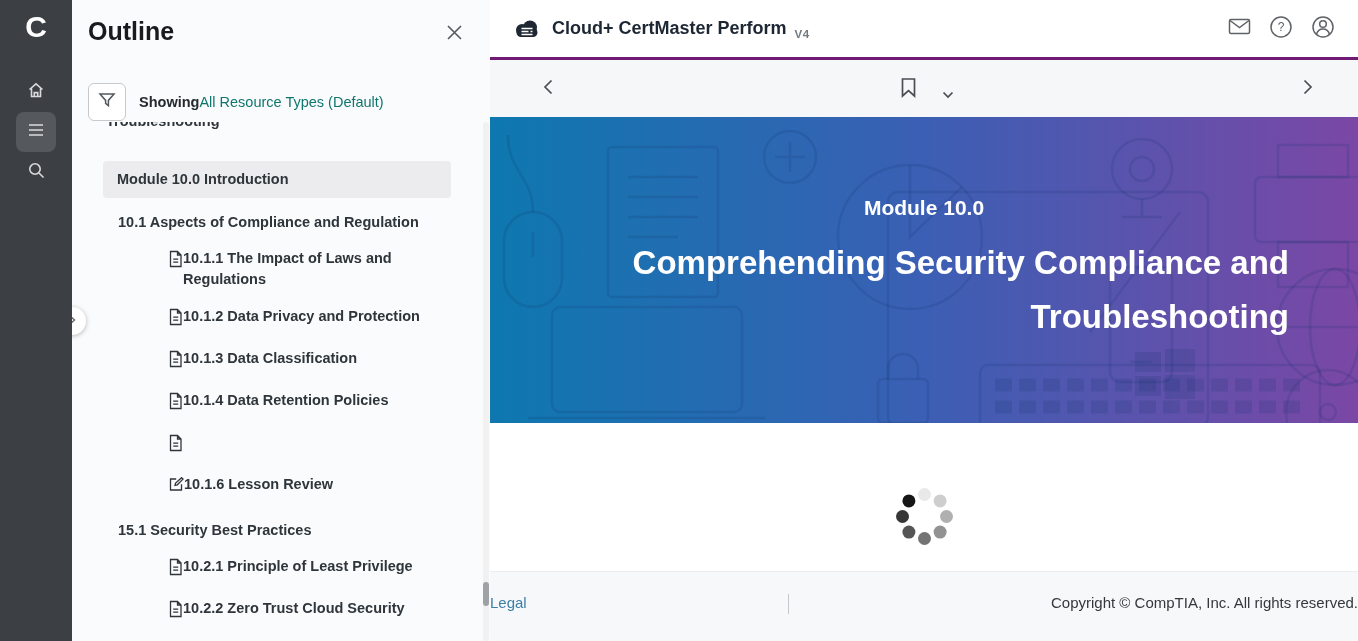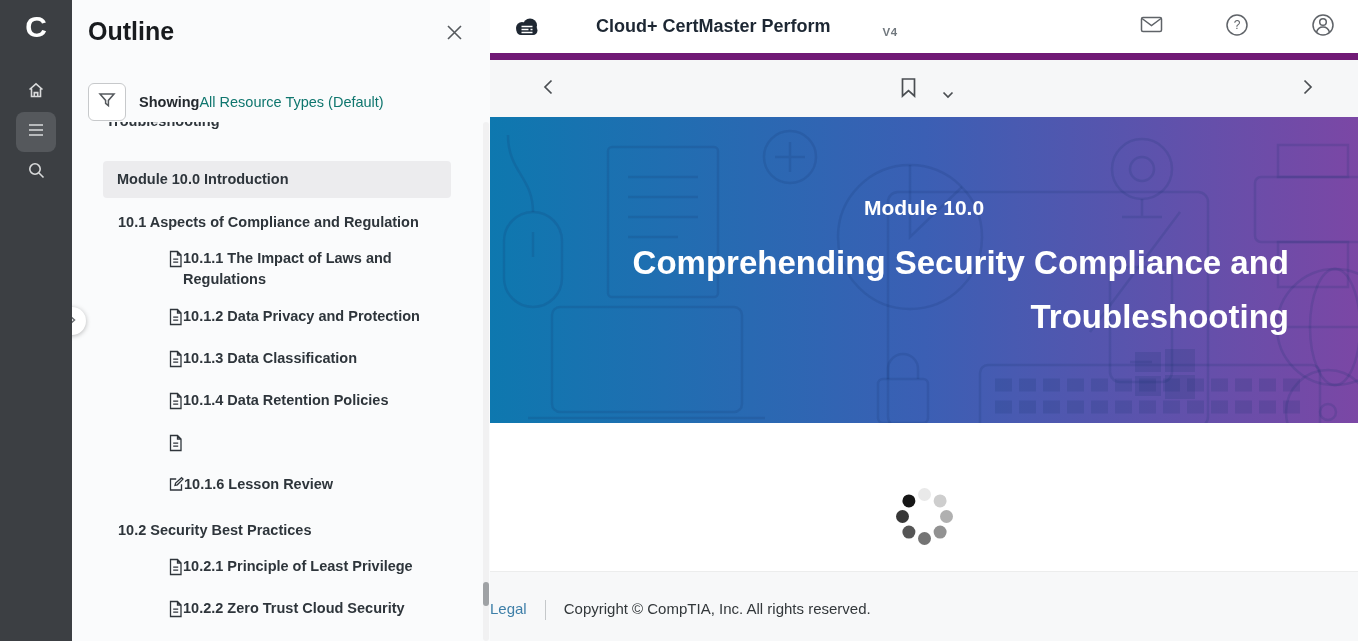--- a/index.html
+++ b/index.html
@@ -54,22 +54,22 @@
               background:#9fa2a5; border-radius:3px; cursor:pointer; }
 
   .expand-btn { position:absolute; left:-14px; top:307px; width:28px; height:28px; border-radius:50%;
                 background:#fff; box-shadow:0 1px 5px rgba(0,0,0,.28); cursor:pointer;
                 display:flex; align-items:center; justify-content:center; z-index:6; }
   .expand-btn svg { stroke:#6a6e72; fill:none; stroke-width:1.5; }
 
   
   .main { position:absolute; left:490px; top:0; width:868px; height:641px; background:#fff; }
 
-  .app-header { height:60px; background:#fff; border-bottom:7px solid #701a75;
-                display:flex; align-items:center; padding:0 22px;gap:44px; }
+  .app-header { height:60px; background:#fff; border-bottom:3px solid #701a75;
+                display:flex; align-items:center; padding:0 22px; }
   .product-icon { width:30px; height:22px; }
   .app-title { margin-left:10px; font-size:18px; font-weight:700; color:#1d2733; }
   .app-version { margin-left:8px; font-size:11.5px; font-weight:700; color:#71787e; letter-spacing:.5px;margin-top:10px; }
   .header-spacer { flex:1; }
   .hdr-icon { width:26px; height:26px; margin-left:16px; cursor:pointer;
               display:flex; align-items:center; justify-content:center; }
   .hdr-icon svg { stroke:#5f6368; fill:none; stroke-width:1.5; }
 
   .toolbar { height:57px; background:#f6f7f8; position:relative; }
   .tb-btn { position:absolute; top:17px; width:24px; height:24px; cursor:pointer;
@@ -93,21 +93,21 @@
   .spinner i:nth-child(1){ transform:translate(-15.6px,-15.6px); background:#161616; }
   .spinner i:nth-child(2){ transform:translate(-22px,0);          background:#373737; }
   .spinner i:nth-child(3){ transform:translate(-15.6px,15.6px);   background:#555555; }
   .spinner i:nth-child(4){ transform:translate(0,22px);           background:#747474; }
   .spinner i:nth-child(5){ transform:translate(15.6px,15.6px);    background:#929292; }
   .spinner i:nth-child(6){ transform:translate(22px,0);           background:#b0b0b0; }
   .spinner i:nth-child(7){ transform:translate(15.6px,-15.6px);   background:#cecece; }
   .spinner i:nth-child(8){ transform:translate(0,-22px);          background:#e9e9e9; }
 
   .footer { height:70px; background:#f7f8f9; border-top:1px solid #eceded;
-            display:flex; align-items:flex-start; justify-content:flex-start; padding-top:28px; font-size:15px; }
+            display:flex; align-items:flex-start; justify-content:space-between; padding-top:22px; font-size:15px; }
   .footer-legal { color:var(--link-color,#3e7fa8); cursor:pointer; }
   .footer-div { width:1px; height:20px; background:#c5c8ca; margin:0 18px; }
   .footer-copy { color:#33383b; }
 </style>
 </head>
 <body>
 
 <div class="screen">
 
   <nav class="rail">
@@ -222,21 +222,21 @@
       <span class="item-icon edit-icon">
         <svg width="16" height="16" viewBox="0 0 16 16">
                 <path d="M13.5 8.2 V14 H2.5 V3 H8.2 M13.6 1.7 L15 3.1 L9.3 8.8 L7 9.4 L7.6 7.1 Z"></path>
               </svg>
       </span>
       <span class="item-label">10.1.6 Lesson Review</span>
     </li>
           <li class="type-section">
       
       
-      <span class="item-label">10.2 Security Best Practices</span>
+      <span class="item-label">15.1 Security Best Practices</span>
     </li>
           <li class="type-doc">
       <span class="item-icon doc-icon">
         <svg width="15" height="18" viewBox="0 0 15 18">
                 <path d="M2.5 1.5 H9.5 L13 5 V16.5 H2.5 Z M9.5 1.5 V5 H13 M5.2 9.2 H10.2 M5.2 12.2 H10.2"></path>
               </svg>
       </span>
 
       <span class="item-label">10.2.1 Principle of Least Privilege</span>
     </li>

